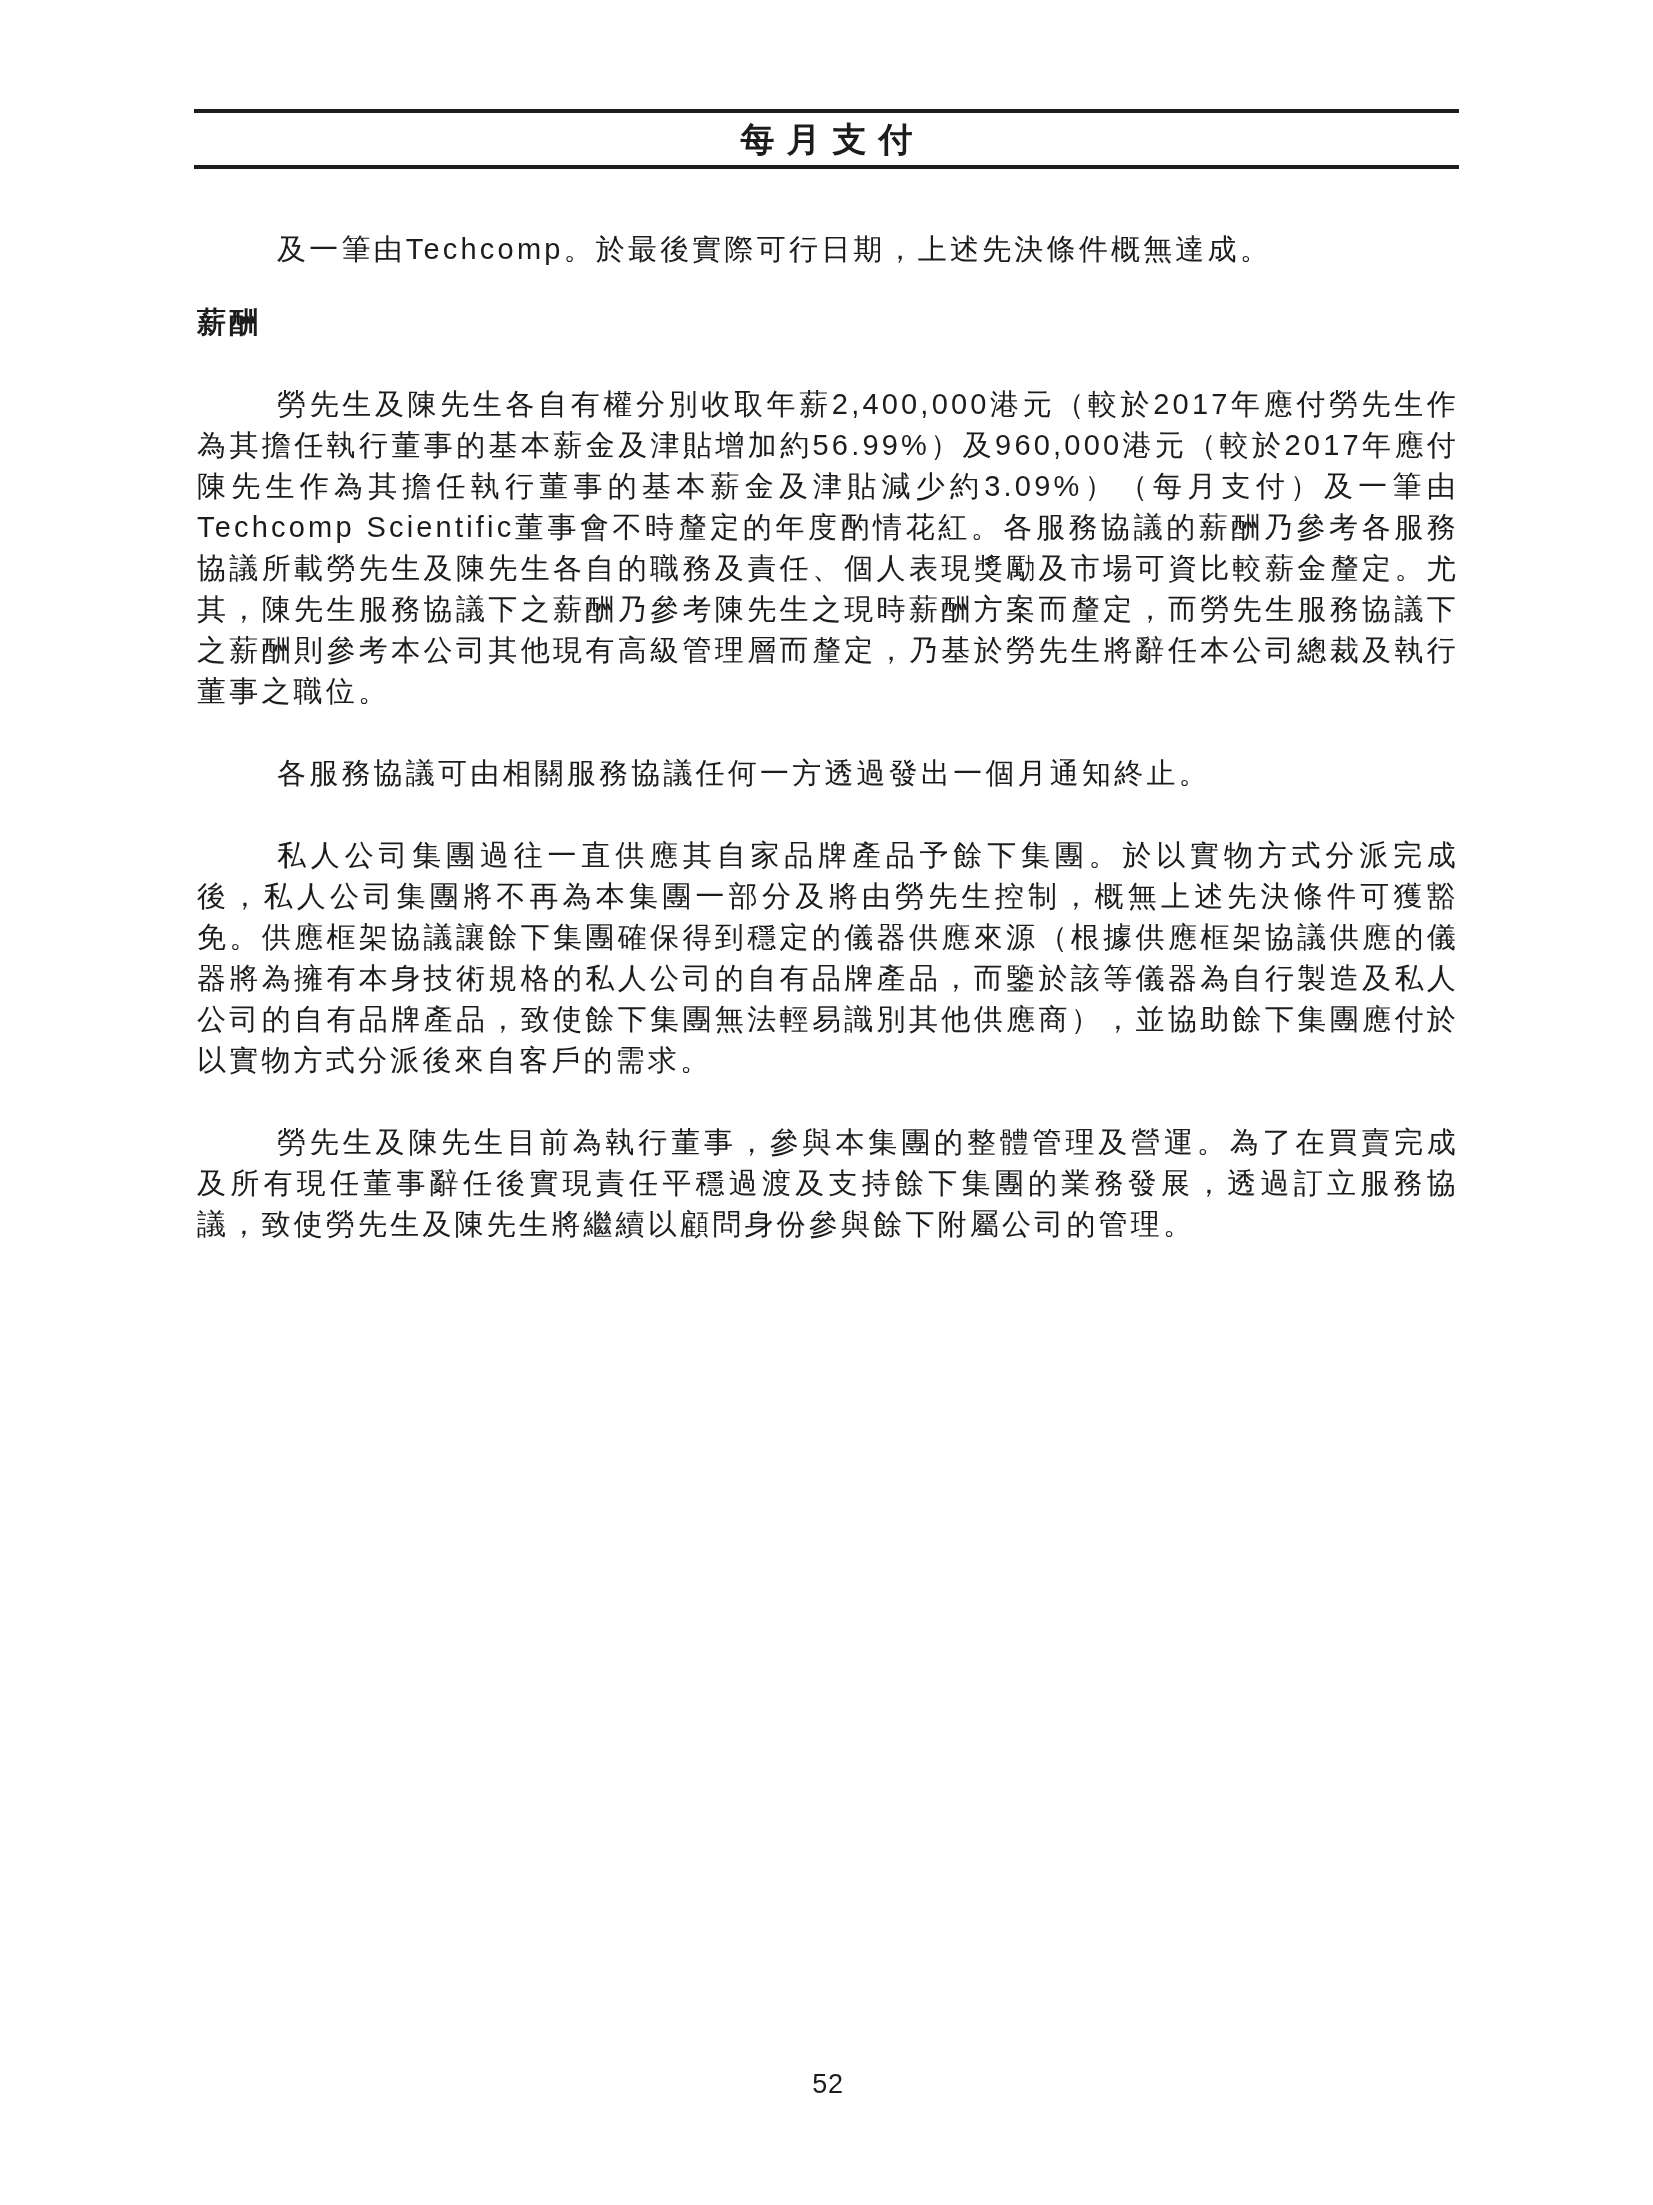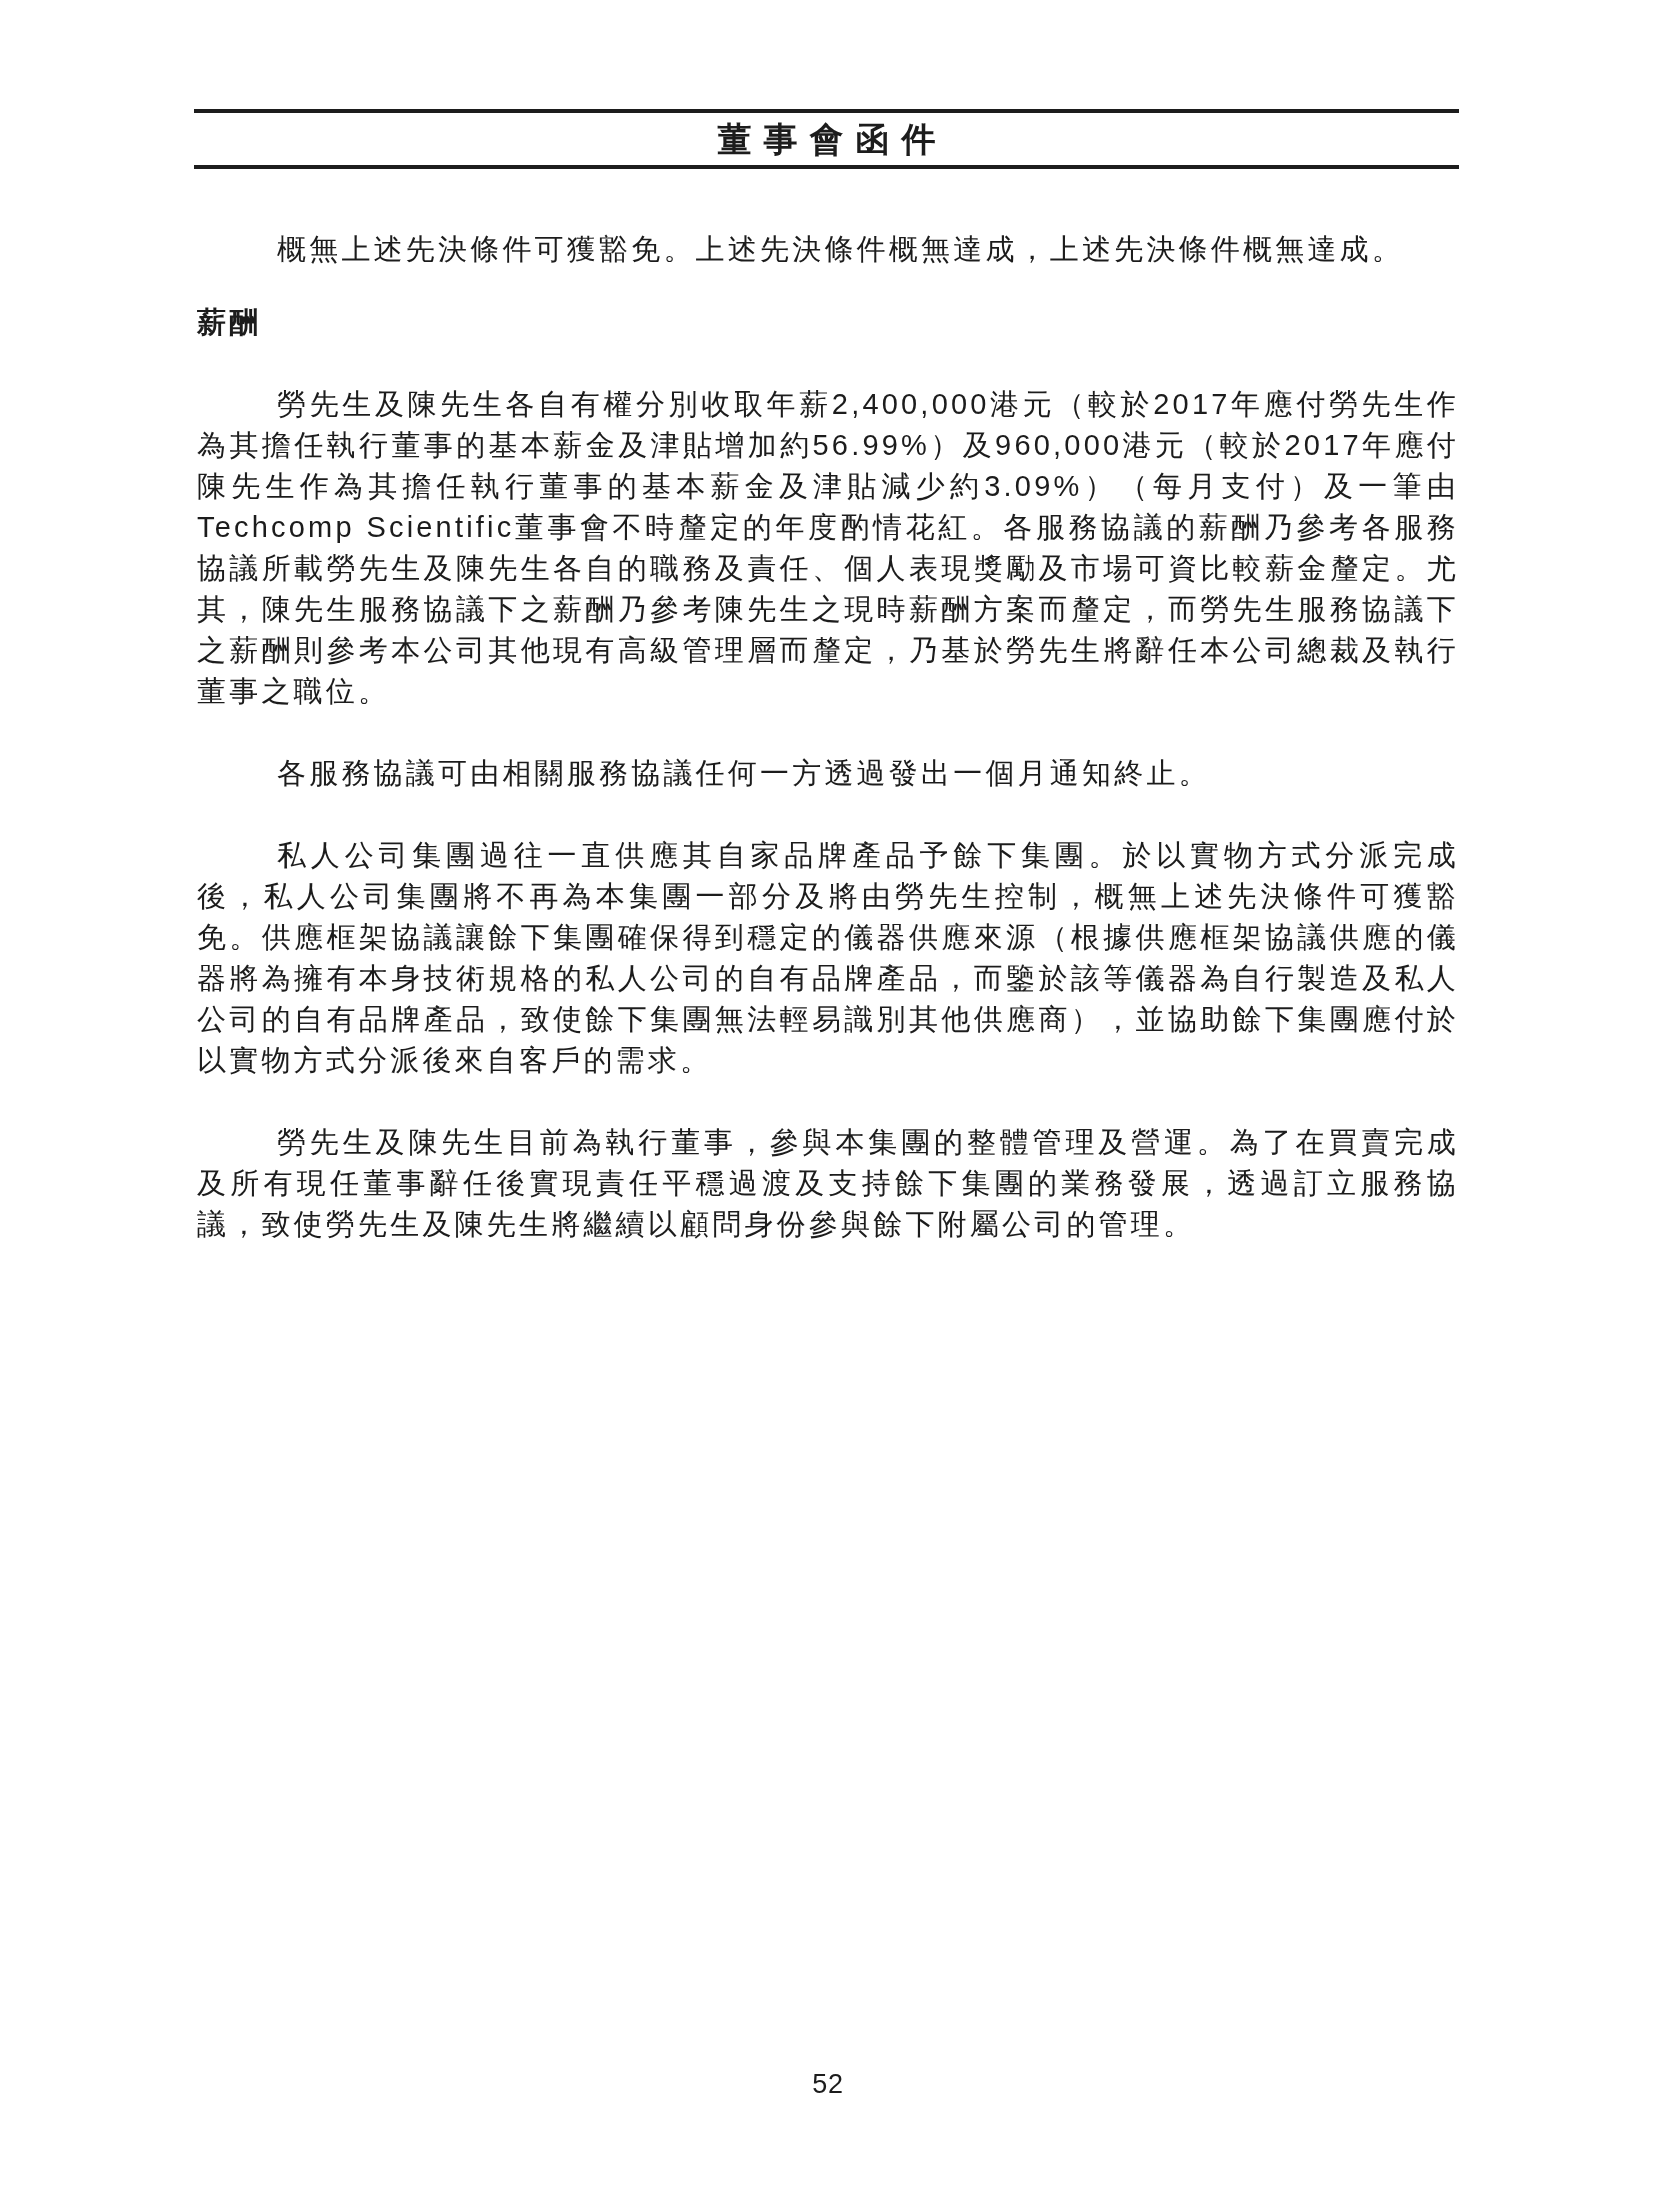--- a/index.html
+++ b/index.html
@@ -75,26 +75,26 @@
     letter-spacing: 0.7px;
     font-weight: 400;
   }
 </style>
 </head>
 <body>
 
 <div class="page">
 
   <div class="rule rule-top"></div>
-  <div class="header-title">董事會函件</div>
+  <div class="header-title">每月支付</div>
   <div class="rule rule-bottom"></div>
 
   <div class="content">
 
-    <p class="first">概無上述先決條件可獲豁免。上述先決條件概無達成，上述先決條件概無達成。</p>
+    <p class="first">及一筆由Techcomp。於最後實際可行日期，上述先決條件概無達成。</p>
 
     <h2>薪酬</h2>
     <p>勞先生及陳先生各自有權分別收取年薪2,400,000港元（較於2017年應付勞先生作為其擔任執行董事的基本薪金及津貼增加約56.99%）及960,000港元（較於2017年應付陳先生作為其擔任執行董事的基本薪金及津貼減少約3.09%）（每月支付）及一筆由Techcomp Scientific董事會不時釐定的年度酌情花紅。各服務協議的薪酬乃參考各服務協議所載勞先生及陳先生各自的職務及責任、個人表現獎勵及市場可資比較薪金釐定。尤其，陳先生服務協議下之薪酬乃參考陳先生之現時薪酬方案而釐定，而勞先生服務協議下之薪酬則參考本公司其他現有高級管理層而釐定，乃基於勞先生將辭任本公司總裁及執行董事之職位。</p>
 
     <p>各服務協議可由相關服務協議任何一方透過發出一個月通知終止。</p>
 
     <p>私人公司集團過往一直供應其自家品牌產品予餘下集團。於以實物方式分派完成後，私人公司集團將不再為本集團一部分及將由勞先生控制，概無上述先決條件可獲豁免。供應框架協議讓餘下集團確保得到穩定的儀器供應來源（根據供應框架協議供應的儀器將為擁有本身技術規格的私人公司的自有品牌產品，而鑒於該等儀器為自行製造及私人公司的自有品牌產品，致使餘下集團無法輕易識別其他供應商），並協助餘下集團應付於以實物方式分派後來自客戶的需求。</p>
     <p>勞先生及陳先生目前為執行董事，參與本集團的整體管理及營運。為了在買賣完成及所有現任董事辭任後實現責任平穩過渡及支持餘下集團的業務發展，透過訂立服務協議，致使勞先生及陳先生將繼續以顧問身份參與餘下附屬公司的管理。</p>
 
   </div>

